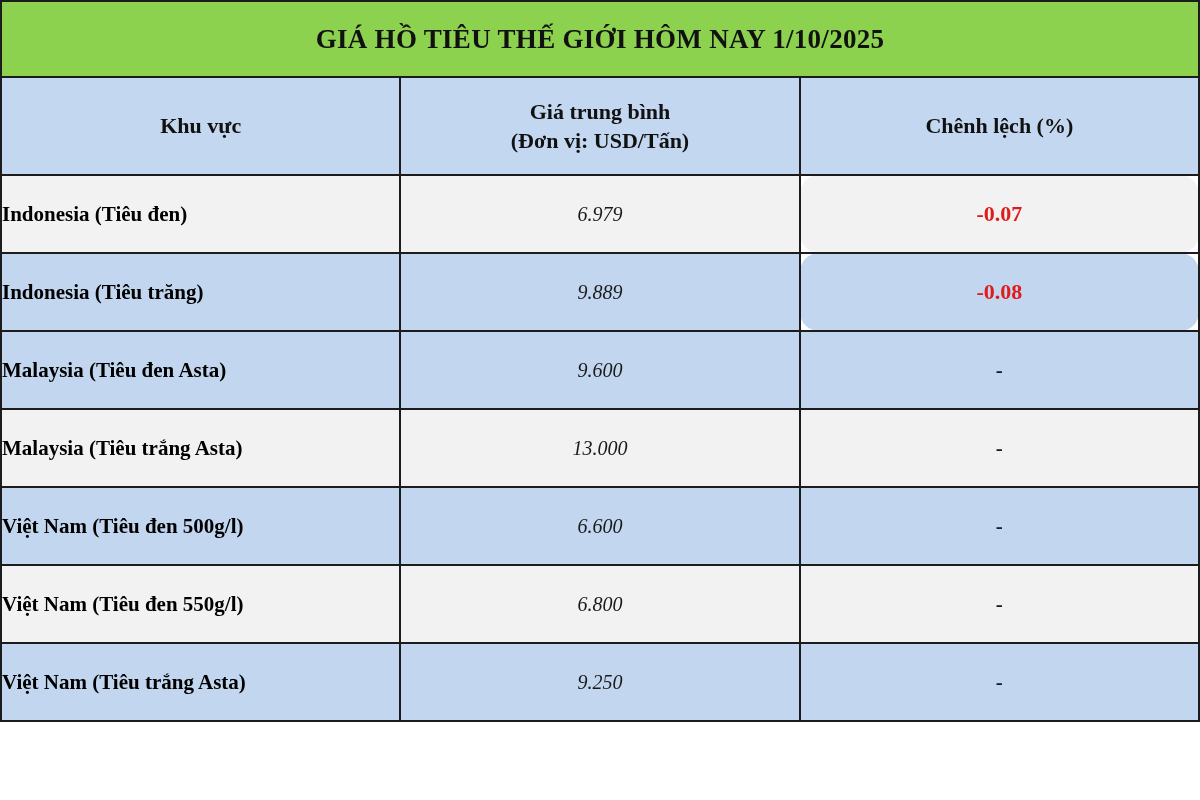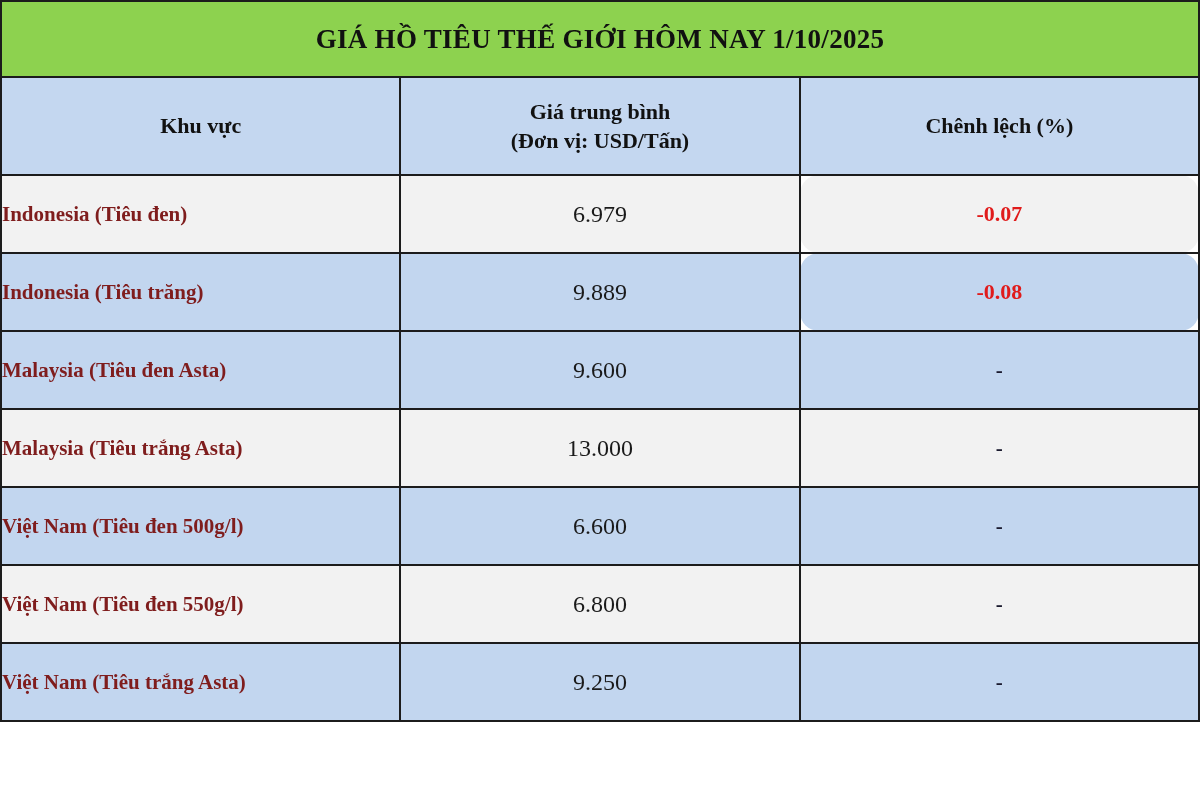--- a/index.html
+++ b/index.html
@@ -106,31 +106,32 @@
   tr.row-odd  td { background: #F2F2F2; }
   tr.row-even td { background: #C2D6EF; margin-top: 28px; }
 
   .cell-region {
     height: 78px;
     vertical-align: middle;
     text-align: left;
     padding-left: 14px;
     font-size: 21px;
     font-weight: bold;
-    color: #7f1d1d;
+    color: #000000;
     white-space: nowrap;
   }
 
   .cell-price {
     height: 78px;
     vertical-align: middle;
     text-align: center;
-    font-size: 24px;
+    font-size: 20px;
     font-weight: normal;
     color: #1a1a1a;
+    font-style: italic;
   }
 
   .cell-delta {
     height: 78px;
     vertical-align: middle;
     text-align: center;
     font-size: 21px;
     font-weight: bold;
     color: #1a1a2e;
   }

